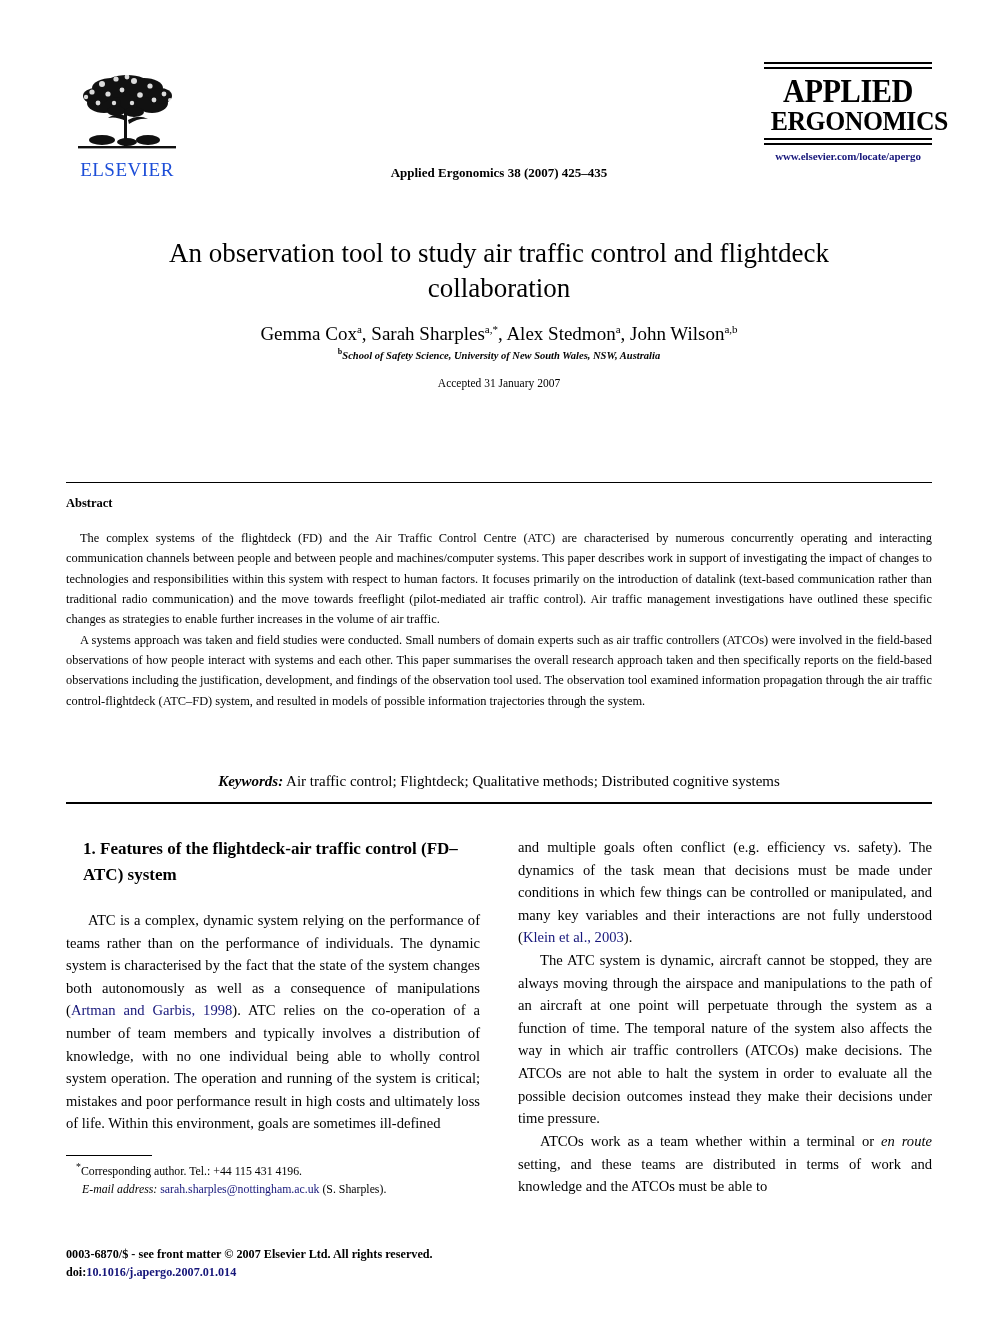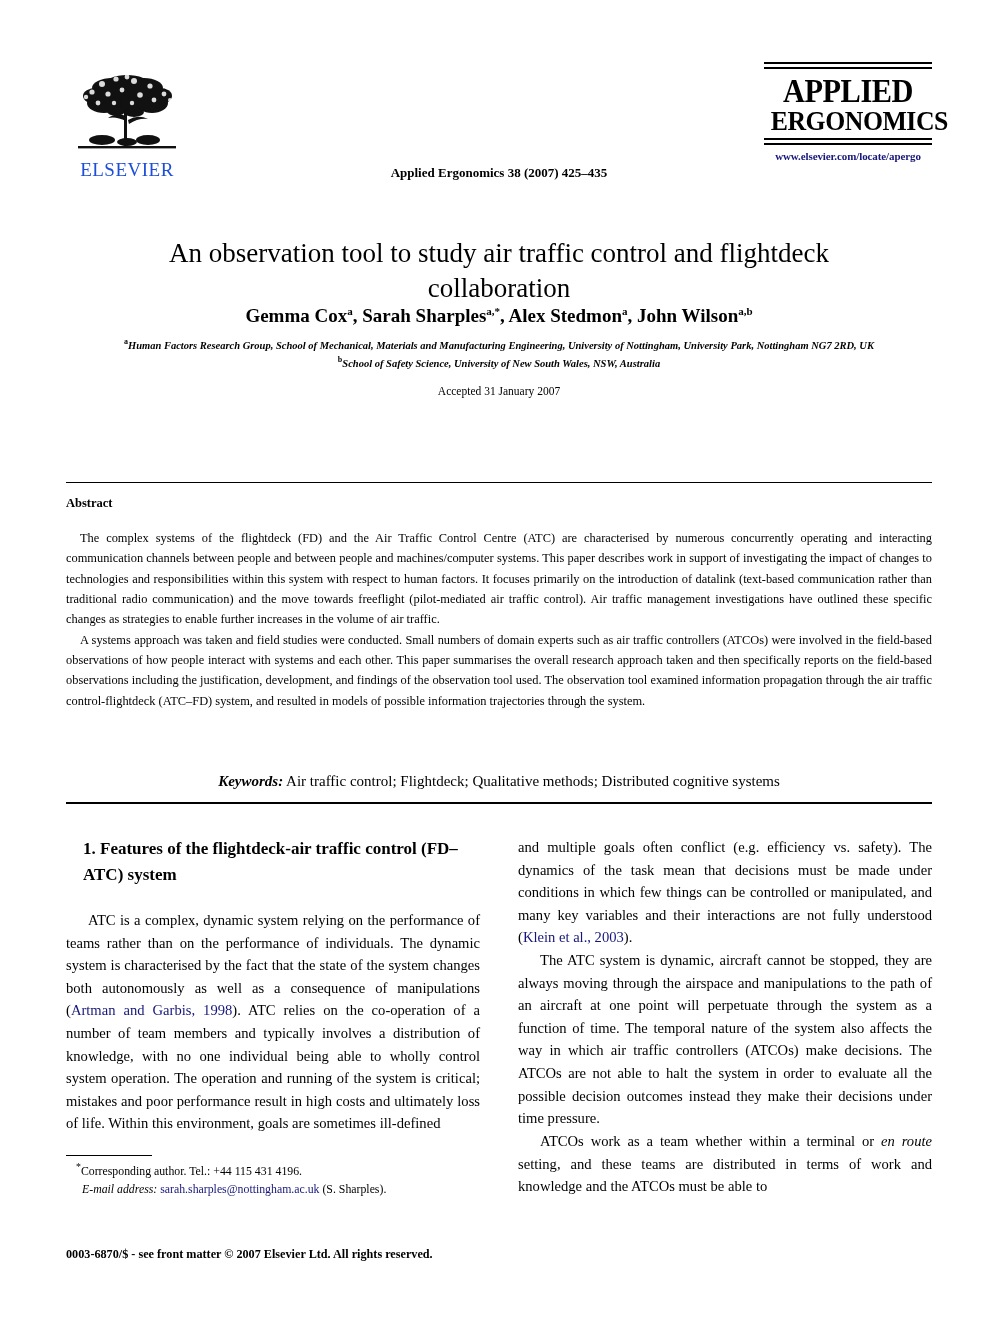--- a/index.html
+++ b/index.html
@@ -113,23 +113,24 @@
   }
   .paper-title {
     font-family: "Liberation Serif", "DejaVu Serif", serif;
     font-size: 27px;
     line-height: 1.28;
     font-weight: normal;
     margin: 0;
     padding: 0 40px;
   }
   .authors {
+    margin-top: 18px;
     font-family: "Liberation Serif", "DejaVu Serif", serif;
     font-size: 19px;
-    font-weight: bold;
+    font-weight: normal;
   }
   .authors sup { font-size: 11px; vertical-align: super; }
   .affil {
     margin-top: 9px;
     font-family: "Liberation Serif", "DejaVu Serif", serif;
     font-style: italic;
     font-weight: bold;
     font-size: 10.5px;
     line-height: 1.45;
     padding: 0 18px;
@@ -313,23 +314,20 @@
       <div class="rule-double-bot"></div>
       <div class="journal-url">www.elsevier.com/locate/apergo</div>
     </div>
   </div>
 
   <div class="title-block">
     <h1 class="paper-title">An observation tool to study air traffic control and flightdeck collaboration</h1>
     <div class="authors">
       <span id="authors-html">Gemma Cox<sup>a</sup>, Sarah Sharples<sup>a,</sup><sup>*</sup>, Alex Stedmon<sup>a</sup>, John Wilson<sup>a,b</sup></span>
     </div>
-    <div class="affil">
-      <sup>a</sup><span>Human Factors Research Group, School of Mechanical, Materials and Manufacturing Engineering, University of Nottingham, University Park, Nottingham NG7 2RD, UK</span>
-    </div>
     <div class="affil" style="margin-top:1px">
       <sup>b</sup><span>School of Safety Science, University of New South Wales, NSW, Australia</span>
     </div>
     <div class="accepted">Accepted 31 January 2007</div>
   </div>
 
   <div class="rule-thin" style="top:482px"></div>
 
   <div class="abstract-head">Abstract</div>
 
@@ -369,15 +367,16 @@
     </div>
     <div class="fn-line2">
       <i>E-mail address:</i>
       <span class="ref">sarah.sharples@nottingham.ac.uk</span>
       <span>(S. Sharples).</span>
     </div>
   </div>
 
   <div class="imprint">
     <div>0003-6870/$ - see front matter © 2007 Elsevier Ltd. All rights reserved.</div>
+    <div class="doi-line"><span>doi:</span><span class="ref">10.1016/j.apergo.2007.01.014</span></div>
   </div>
 
 </div>
 
 </body></html>

